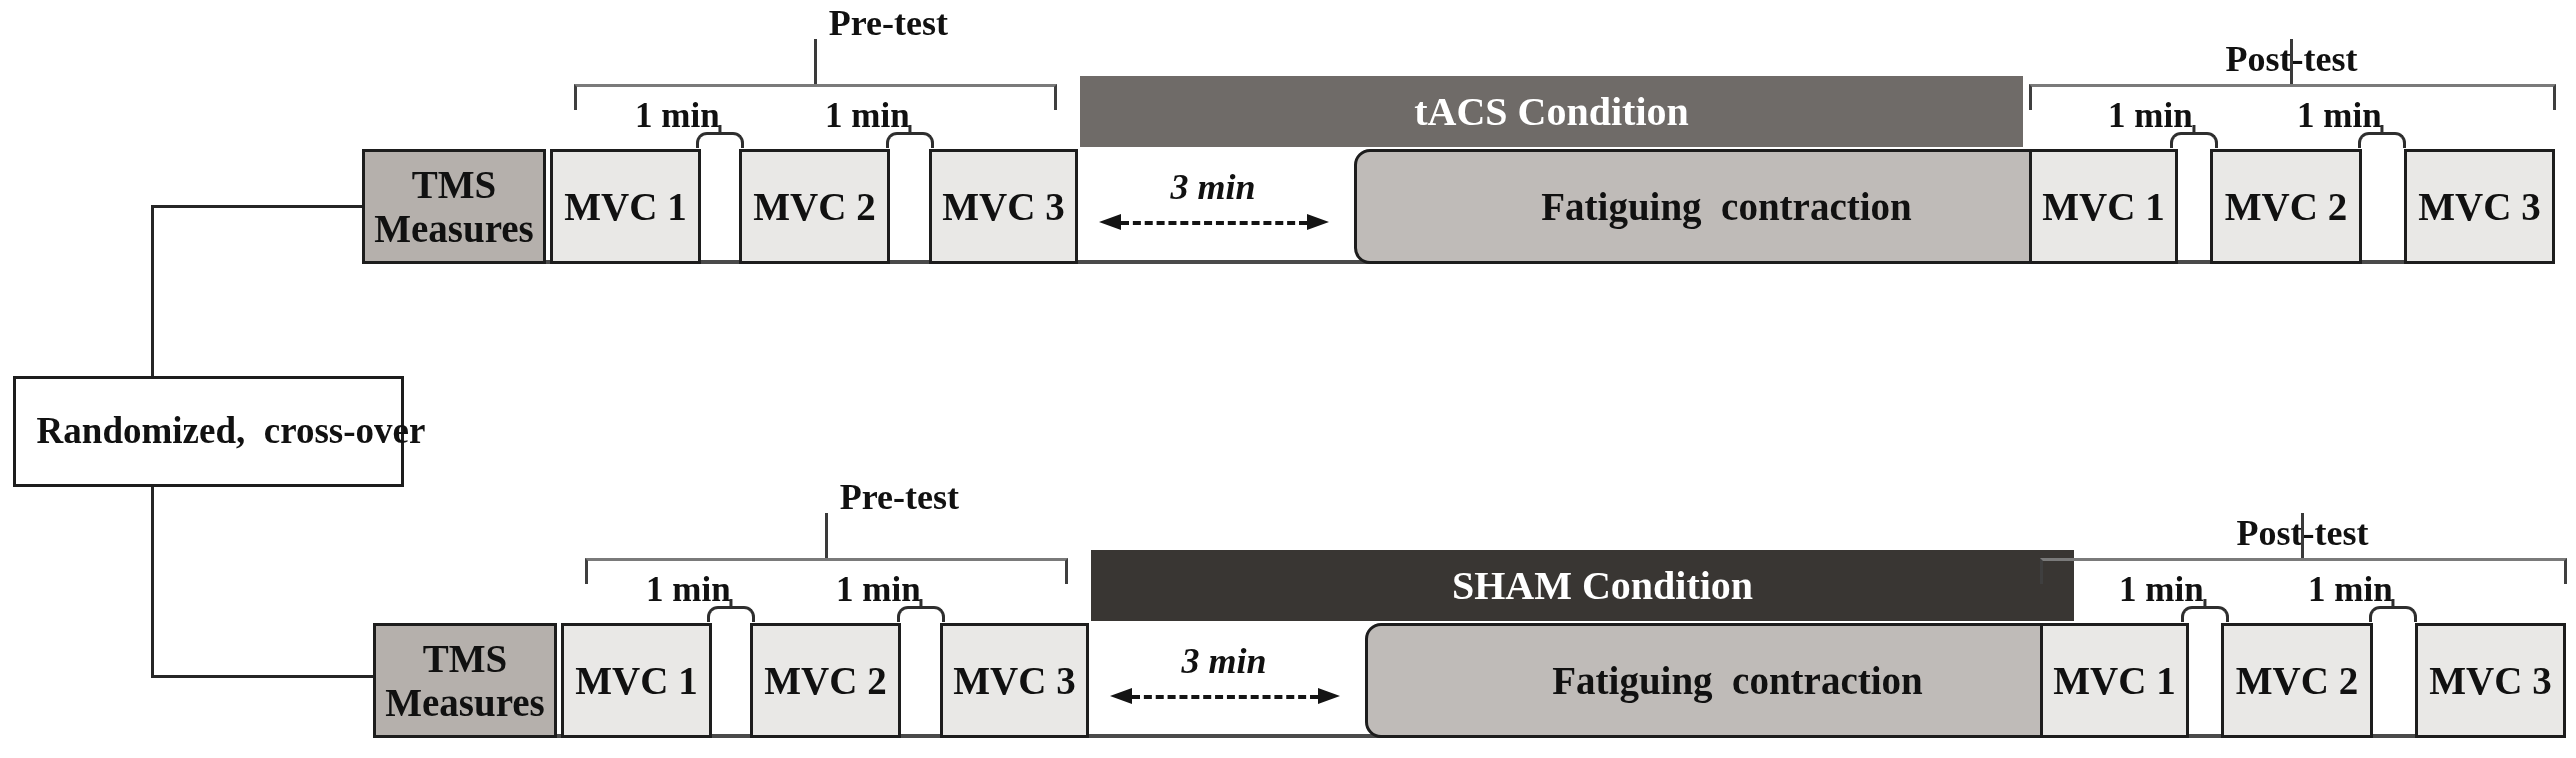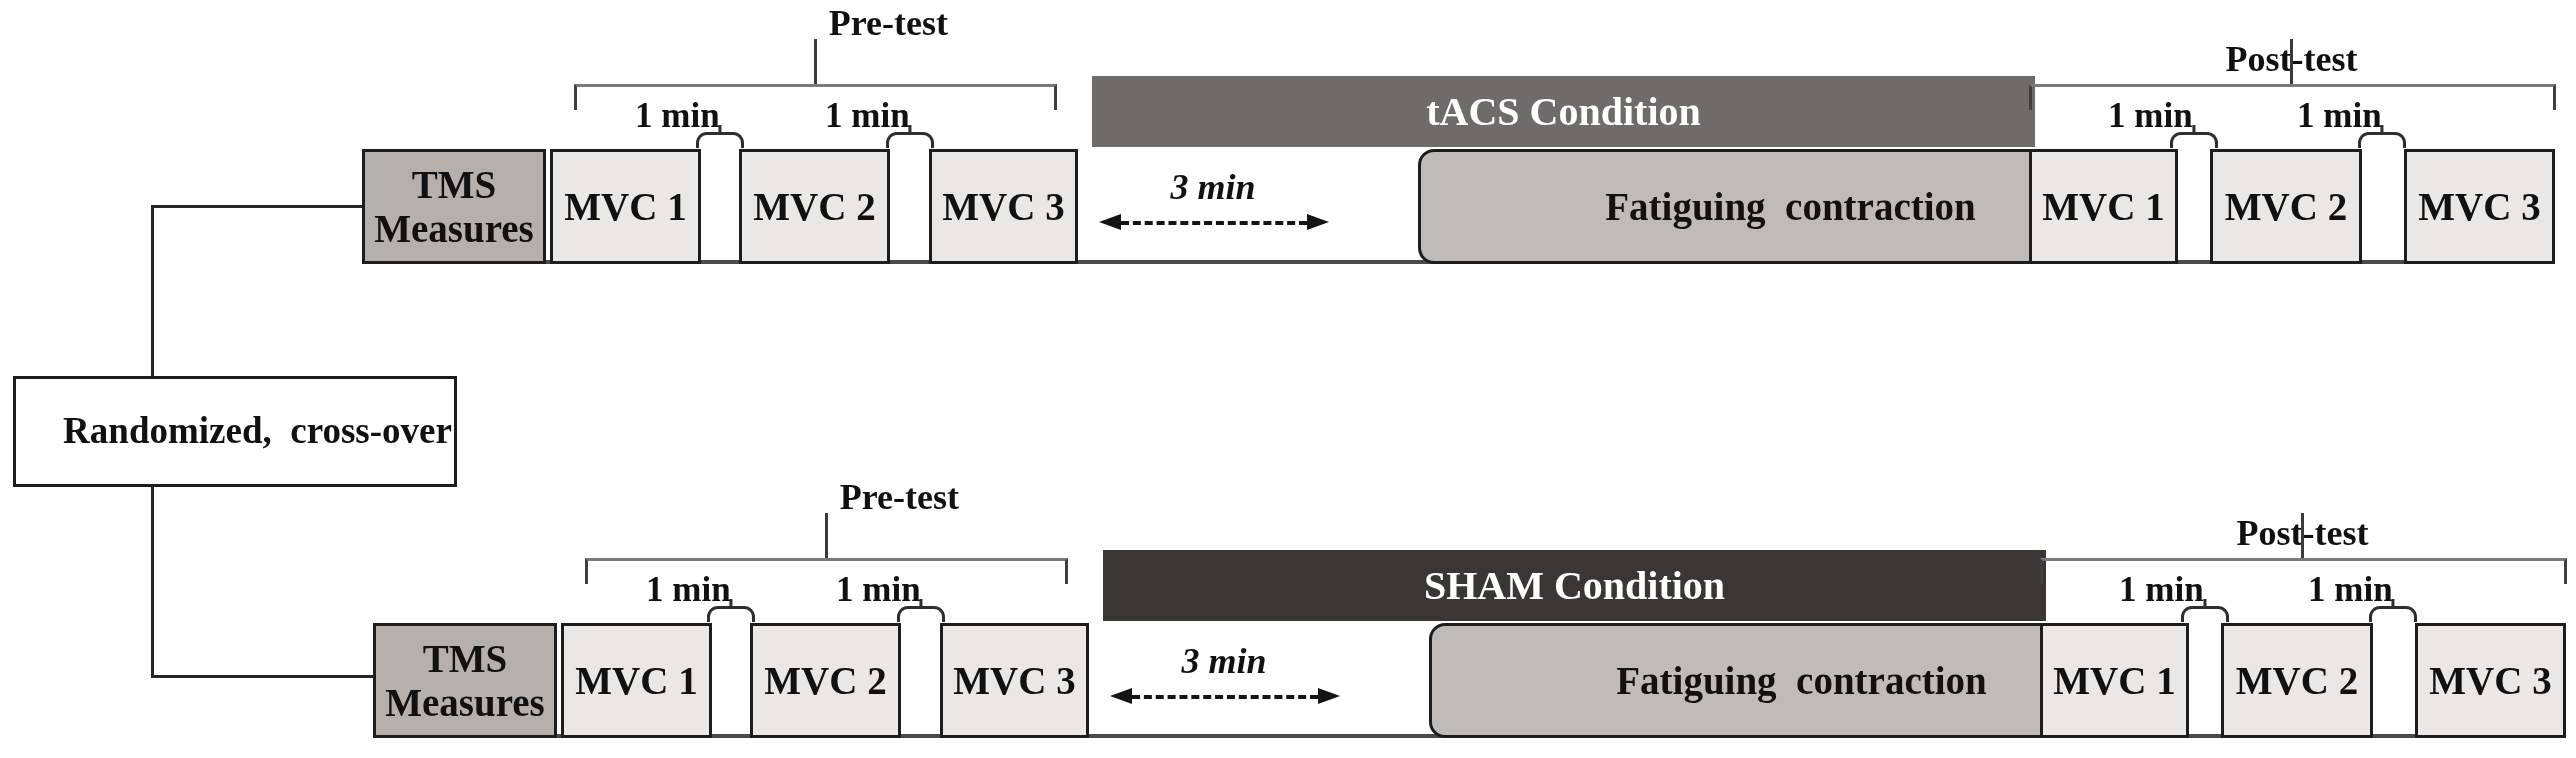--- a/index.html
+++ b/index.html
@@ -20,24 +20,24 @@
     font-size:39px; line-height:1.12; white-space:pre-line;
   }
   .tms  { background:var(--tms_fill,#b5b0ac); }
   .fatigue { background:var(--fatigue_fill,#bfbbb8); white-space:pre; }
   .baseline { position:absolute; top:260px; left:362px; width:2193px; height:3.9px; background:#4a4a4a; }
 
   
   .condition-bar {
     position:absolute; left:1080px; width:943px; top:76px; height:71px;
     display:flex; align-items:center; justify-content:center;
-    color:#ffffff; font-size:40px; white-space:pre;margin-left:12px;
+    color:#ffffff; font-size:40px; white-space:pre;
   }
   .row-tacs .condition-bar { background:var(--tacs_bar,#6f6b68); }
-  .row-sham .condition-bar { background:var(--sham_bar,#393633); }
+  .row-sham .condition-bar { background:var(--sham_bar,#393633);padding-left:40px; }
 
   
   .bracket-label { position:absolute; top:1.5px; width:263px; text-align:center; font-size:36px; white-space:pre; }
   .stem { position:absolute; top:39px; height:45px; width:3.1px; background:#3a3a3a; }
   .bracket {
     position:absolute; top:84px; height:25.6px; box-sizing:border-box;
     border-top:3.9px solid #7a7a7a; border-left:3.9px solid #3f3f3f; border-right:3.9px solid #3f3f3f;
   }
 
   
@@ -57,32 +57,32 @@
   .arrow::before, .arrow::after {
     content:""; position:absolute; top:-11px; width:0; height:0;
     border-top:8.5px solid transparent; border-bottom:8.5px solid transparent;
   }
   .arrow::before { left:-22px; border-right:22px solid #141414; }
   .arrow::after  { right:-22px; border-left:22px solid #141414; }
 
   
   .connector { position:absolute; background:#262626; }
   .washout {
-    position:absolute; left:13px; top:376px; width:444px; height:111px; box-sizing:border-box;
+    position:absolute; left:13px; top:376px; width:391px; height:111px; box-sizing:border-box;
     border:3.9px solid #1d1d1d; background:#ffffff; z-index:2;
     display:flex; flex-direction:column; align-items:center; justify-content:center;
     font-size:37px; line-height:1.3; text-align:center; white-space:pre;padding-left:45px;
   }
 
   
   .x-tms    { left:362px;  width:184px; }
   .x-mvc1   { left:550px;  width:151px; }
   .x-mvc2   { left:739px;  width:151px; }
   .x-mvc3   { left:929px; width:149px; }
-  .x-fat    { left:1418px; width:745px;border-radius:16px; }
+  .x-fat    { left:1354px; width:745px;border-radius:16px; }
   .x-mvc1b  { left:2029px; width:149px; }
   .x-mvc2b  { left:2210px; width:152px; }
   .x-mvc3b  { left:2404px; width:151px; }
 
   .x-prelabel   { left:685px;text-align:right; }
   .x-prestem    { left:814px; }
   .x-prebracket { left:574px; width:483px; }
   .x-postlabel   { left:2160px;margin-top:36px; }
   .x-poststem    { left:2290px; }
   .x-postbracket { left:2029px; width:527px; }

